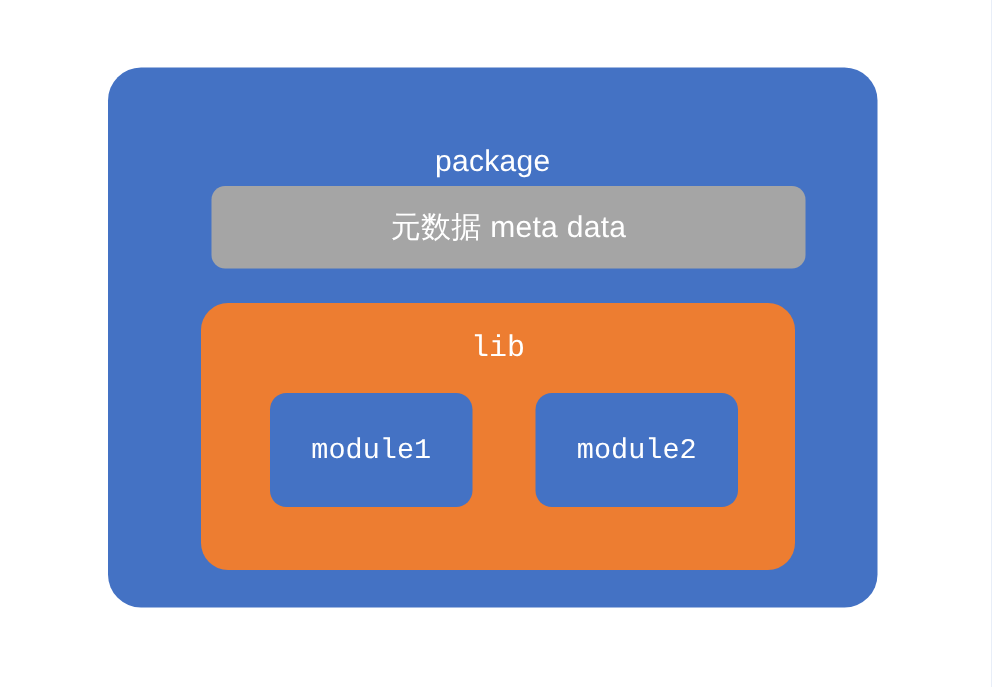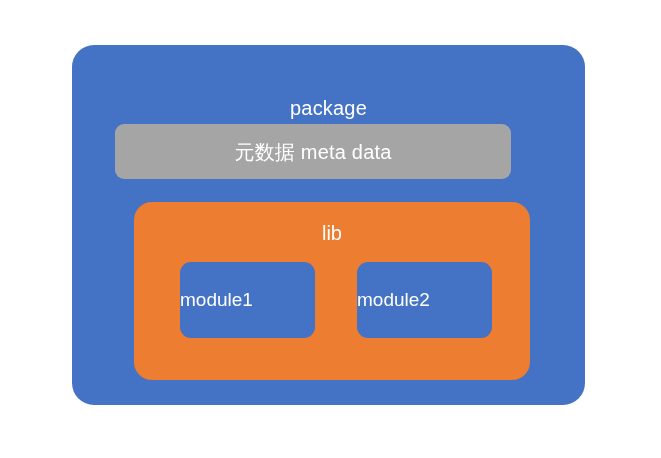--- a/index.html
+++ b/index.html
@@ -43,21 +43,21 @@
     font-size: 20px;
     line-height: 24px;
     letter-spacing: 0.2px;
     white-space: nowrap;
     margin-top: 22px;
   }
 
   
   .meta-box {
     position: absolute;
-    left: 43px;
+    left: 69px;
     top: 79px;
     width: 396px;
     height: 55px;
     background: #A5A5A5;
     border-radius: 9px;
     box-sizing: border-box;
     display: flex;
     align-items: center;
     justify-content: center;
   }
@@ -73,20 +73,21 @@
   
   .lib-box {
     position: absolute;
     left: 62px;
     top: 157px;
     width: 396px;
     height: 178px;
     background: #ED7D31;
     border-radius: 18px;
     box-sizing: border-box;
+    font-family: Liberation Mono, monospace;
   }
 
   .lib-title {
     position: absolute;
     left: 0;
     top: 19px;
     width: 396px;
     text-align: center;
     color: #ffffff;
     font-size: 20px;
@@ -106,21 +107,21 @@
   .module-box {
     position: absolute;
     top: 0;
     width: 135px;
     height: 76px;
     background: #4472C4;
     border-radius: 11px;
     box-sizing: border-box;
     display: flex;
     align-items: center;
-    justify-content: flex-start;
+    justify-content: center;
   }
 
   .module-box.module-1 { left: 46px; }
   .module-box.module-2 { left: 211px; margin-left: 12px; }
 
   .module-label {
     color: #ffffff;
     font-size: 19px;
     line-height: 24px;
     white-space: nowrap;

